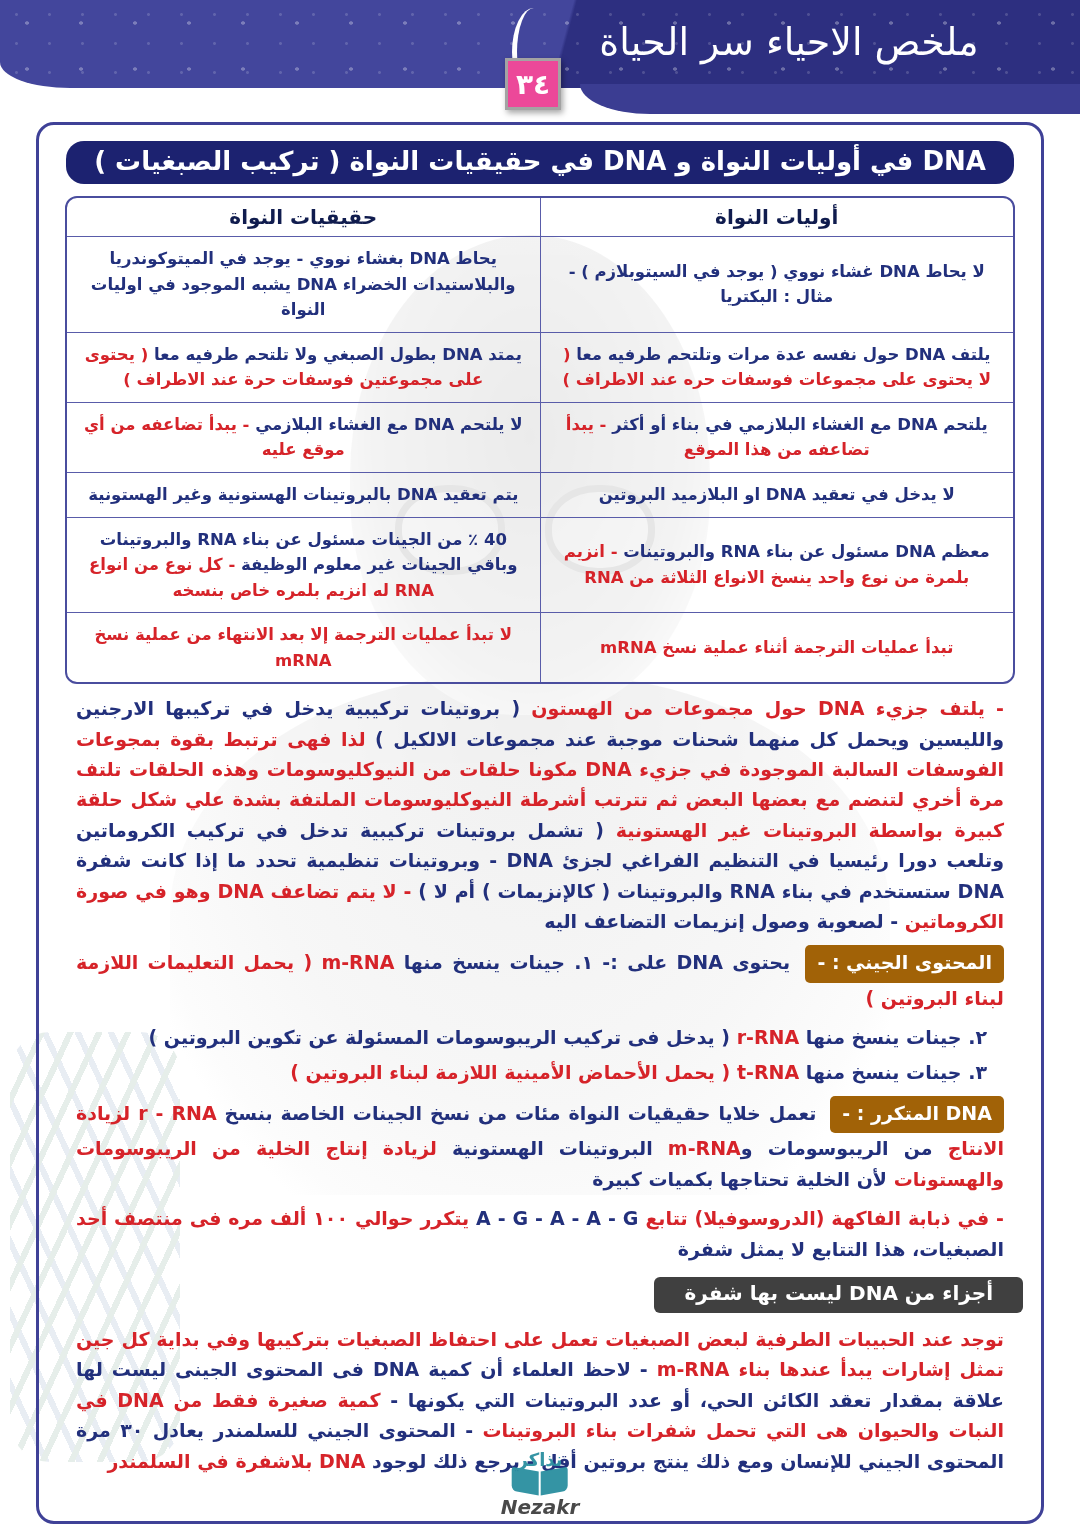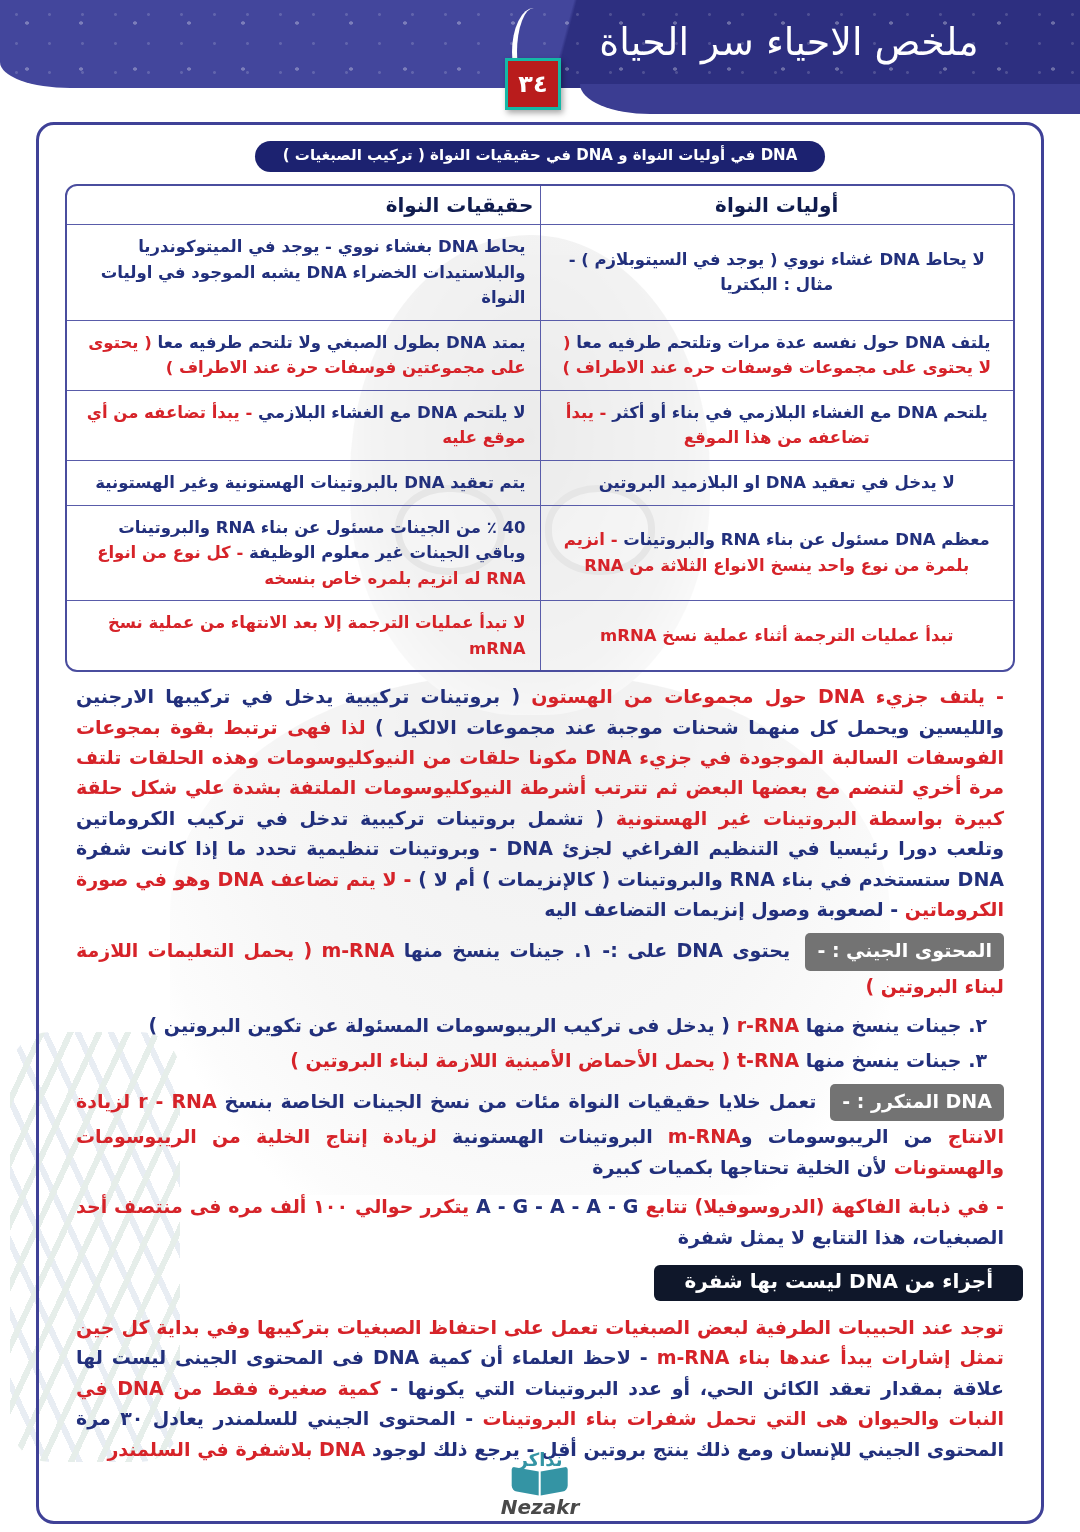--- a/index.html
+++ b/index.html
@@ -37,25 +37,25 @@
     z-index:4; letter-spacing:0px;
   }
   .title-swoosh {
     position:absolute; top:8px; right:528px; width:40px; height:88px;
     border-left:5px solid #ffffff;
     border-radius:60% 0 0 60% / 55% 0 0 55%;
     z-index:4;
   }
   .page-num {
     position:absolute; top:58px; left:505px; width:56px; height:52px;
-    background:#b91c1c; color:#ffffff;
-    border:3px solid #14b8a6;
+    background:#ec4899; color:#ffffff;
+    border:3px solid #a3a3a3;
     box-shadow:2px 3px 6px rgba(0,0,0,.35);
     display:flex; align-items:center; justify-content:center;
-    font-size:24px; font-weight:bold;
+    font-size:28px; font-weight:bold;
     z-index:5;
   }
 
   
   .figure { position:absolute; top:235px; left:170px; width:720px; height:960px; opacity:.17; z-index:0; pointer-events:none; }
   .figure .head {
     position:absolute; top:0; left:180px; width:360px; height:480px;
     background:radial-gradient(ellipse at 50% 42%, #8f8f8f 0%, #bdbdbd 62%, #e2e2e2 78%, transparent 82%);
     border-radius:50% 50% 46% 46%;
   }
@@ -81,54 +81,54 @@
   
   .main-box {
     position:absolute; top:122px; left:36px; right:36px; bottom:8px;
     border:3px solid #3f4197; border-radius:18px;
     padding:14px 18px 10px;
     z-index:1; overflow:hidden;
   }
   .table-title {
     background:#1c2270; color:#ffffff;
     width:fit-content; margin:2px auto 12px;
-    padding:5px 28px 8px; font-size:15px; font-weight:bold;
+    padding:5px 28px 8px; font-size:26px; font-weight:bold;
     border-radius:18px;
   }
   .table-wrap {
     border:2.5px solid #4a4d9e; border-radius:12px; overflow:hidden; margin:0 8px;
   }
   table { width:100%; border-collapse:collapse; }
   th {
     font-size:20px; color:#101c4e; font-weight:bold;
     padding:7px 6px; border:1.6px solid #595ca9; text-align:center;
   }
   td {
     font-size:16.5px; font-weight:bold; padding:9px 14px;
     border:1.6px solid #595ca9; text-align:center; line-height:1.55;
     width:50%;
   }
   table tr:first-child th { border-top:none; }
   table tr td:first-child, table tr th:first-child { border-right:none; }
-  table tr td:last-child, table tr th:last-child { border-left:none;text-align:right; }
+  table tr td:last-child, table tr th:last-child { border-left:none; }
   table tr:last-child td { border-bottom:none; }
 
   .para {
     font-size:19px; font-weight:bold; color:#22307c;
     text-align:justify; line-height:1.6; margin:9px 19px;
   }
   .seg-r { color:#d62329; }
   .seg-b { color:#22307c; }
   .chip {
-    display:inline-block; background:#737373; color:#ffffff;
+    display:inline-block; background:#a16207; color:#ffffff;
     font-weight:bold; padding:2px 12px 5px; border-radius:5px; font-size:19px;
     margin-left:6px;
   }
   .section-bar {
-    display:inline-block; background:#0f172a; color:#ffffff;
+    display:inline-block; background:#404040; color:#ffffff;
     font-weight:bold; padding:4px 30px 8px; border-radius:6px; font-size:20px;
     margin:4px 0 2px;
   }
   .indent { padding-right:34px; margin:4px 2px; }
 
   
   .logo {
     position:absolute; bottom:14px; left:50%; transform:translateX(-50%);
     text-align:center; z-index:3; opacity:.95;
   }

